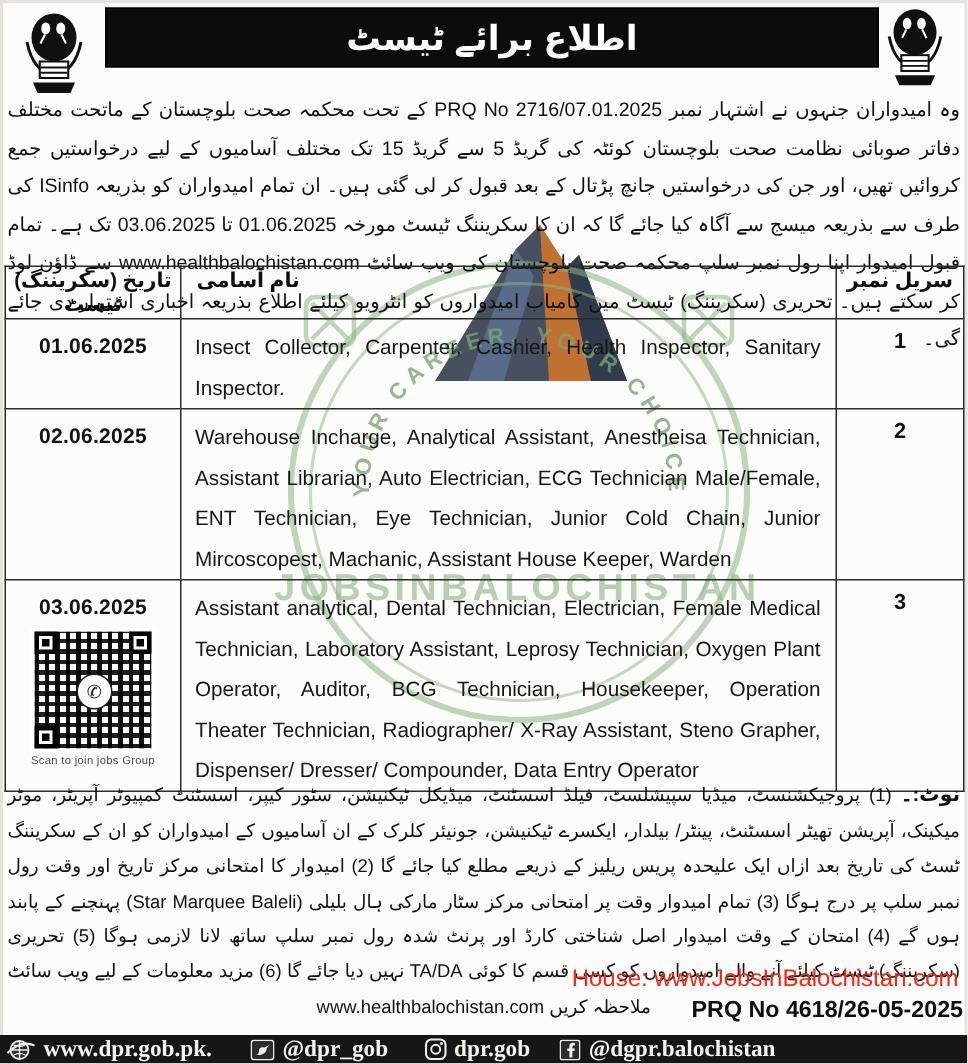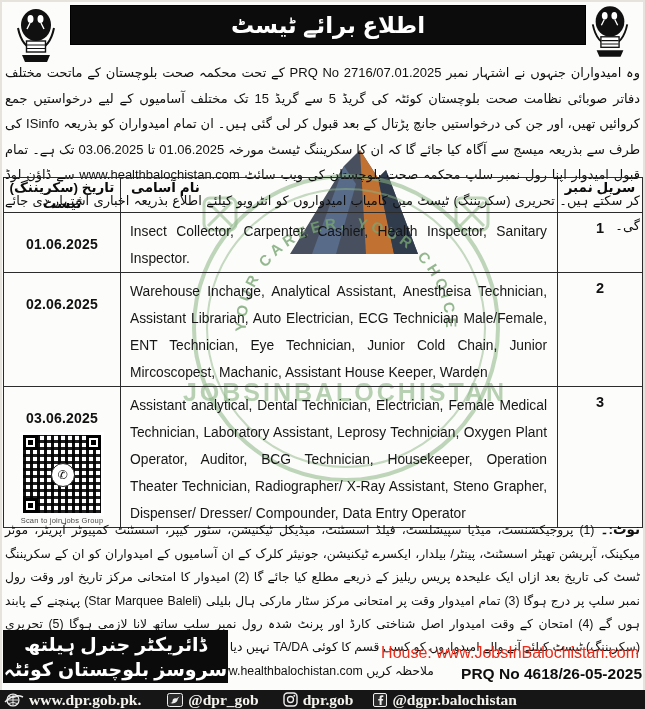--- a/index.html
+++ b/index.html
@@ -25,21 +25,21 @@
   
   table.jobs{position:absolute;left:3px;top:177px;width:639px;border-collapse:collapse;
       table-layout:fixed;background:transparent;}
   table.jobs td,table.jobs th{border:1.4px solid #2b2b2b;vertical-align:top;background:transparent;}
   col.c-date{width:117px;}col.c-posts{width:437px;}col.c-serial{width:85px;}
   th.h{height:26px;font-size:13.5px;font-weight:bold;direction:rtl;color:#0d0d0d;}
   th.h.date{}
   th.h.post{text-align:left;padding-left:10px;} 
   th.h.serial{text-align:center;}
   td.date{-moz-text-align:center;text-align:center;font-size:14px;font-weight:bold;
-      padding-top:23px;letter-spacing:.2px;}
+      padding-top:9px;letter-spacing:.2px;}
   td.posts{font-size:13.8px;line-height:27px;padding:5px 10px 0 9px;color:#161616;
       text-align:justify;text-align-last:left;}
   td.serial{text-align:center;font-size:14.5px;font-weight:bold;padding-top:7px;}
   .r1{height:54px;} .r2{height:109px;} .r3{height:132px;}
   
   .qr-wrap{margin-top:9px;display:flex;flex-direction:column;align-items:center;}
   .qr{position:relative;width:78px;height:78px;background:
       repeating-linear-gradient(0deg,rgba(0,0,0,.88) 0 3px,transparent 3px 7px),
       repeating-linear-gradient(90deg,#111 0 3px,#fff 3px 7px);outline:3px solid #fff;}
   .finder{position:absolute;width:15px;height:15px;border:3px solid #000;background:#fff;box-sizing:border-box;}
@@ -174,24 +174,20 @@
           </div>
         </td>
         <td class="posts">Assistant analytical, Dental Technician, Electrician, Female Medical Technician, Laboratory Assistant, Leprosy Technician, Oxygen Plant Operator, Auditor, BCG Technician, Housekeeper, Operation Theater Technician, Radiographer/ X-Ray Assistant, Steno Grapher, Dispenser/ Dresser/ Compounder, Data Entry Operator</td>
         <td class="serial">3</td>
       </tr>
     </tbody>
       </table>
 
     <p class="notes"><span class="lbl">نوٹ:۔</span><span> (1) پروجیکشنسٹ، میڈیا سپیشلسٹ، فیلڈ اسسٹنٹ، میڈیکل ٹیکنیشن، سٹور کیپر، اسسٹنٹ کمپیوٹر آپریٹر، موٹر میکینک، آپریشن تھیٹر اسسٹنٹ، پینٹر/ بیلدار، ایکسرے ٹیکنیشن، جونیئر کلرک کے ان آسامیوں کے امیدواران کو ان کے سکریننگ ٹسٹ کی تاریخ بعد ازاں ایک علیحدہ پریس ریلیز کے ذریعے مطلع کیا جائے گا (2) امیدوار کا امتحانی مرکز تاریخ اور وقت رول نمبر سلپ پر درج ہوگا (3) تمام امیدوار وقت پر امتحانی مرکز سٹار مارکی ہال بلیلی (Star Marquee Baleli) پہنچنے کے پابند ہوں گے (4) امتحان کے وقت امیدوار اصل شناختی کارڈ اور پرنٹ شدہ رول نمبر سلپ ساتھ لانا لازمی ہوگا (5) تحریری (سکریننگ) ٹیسٹ کیلئے آنے والے امیدواروں کو کسی قسم کا کوئی TA/DA نہیں دیا جائے گا (6) مزید معلومات کے لیے ویب سائٹ ملاحظہ کریں www.healthbalochistan.com</span></p>
 
-    <div class="sig-box">
-      <span>ڈائریکٹر جنرل ہیلتھ</span>
-      <span>سروسز بلوچستان کوئٹہ</span>
-    </div>
 
     <div class="visit">House: www.JobsInBalochistan.com</div>
     <div class="prq">PRQ No 4618/26-05-2025</div>
   </div>
 
 
   <div class="footer">
     <span class="item i1">
       <span class="ico">
         <svg width="20" height="16" viewBox="0 0 20 16">

